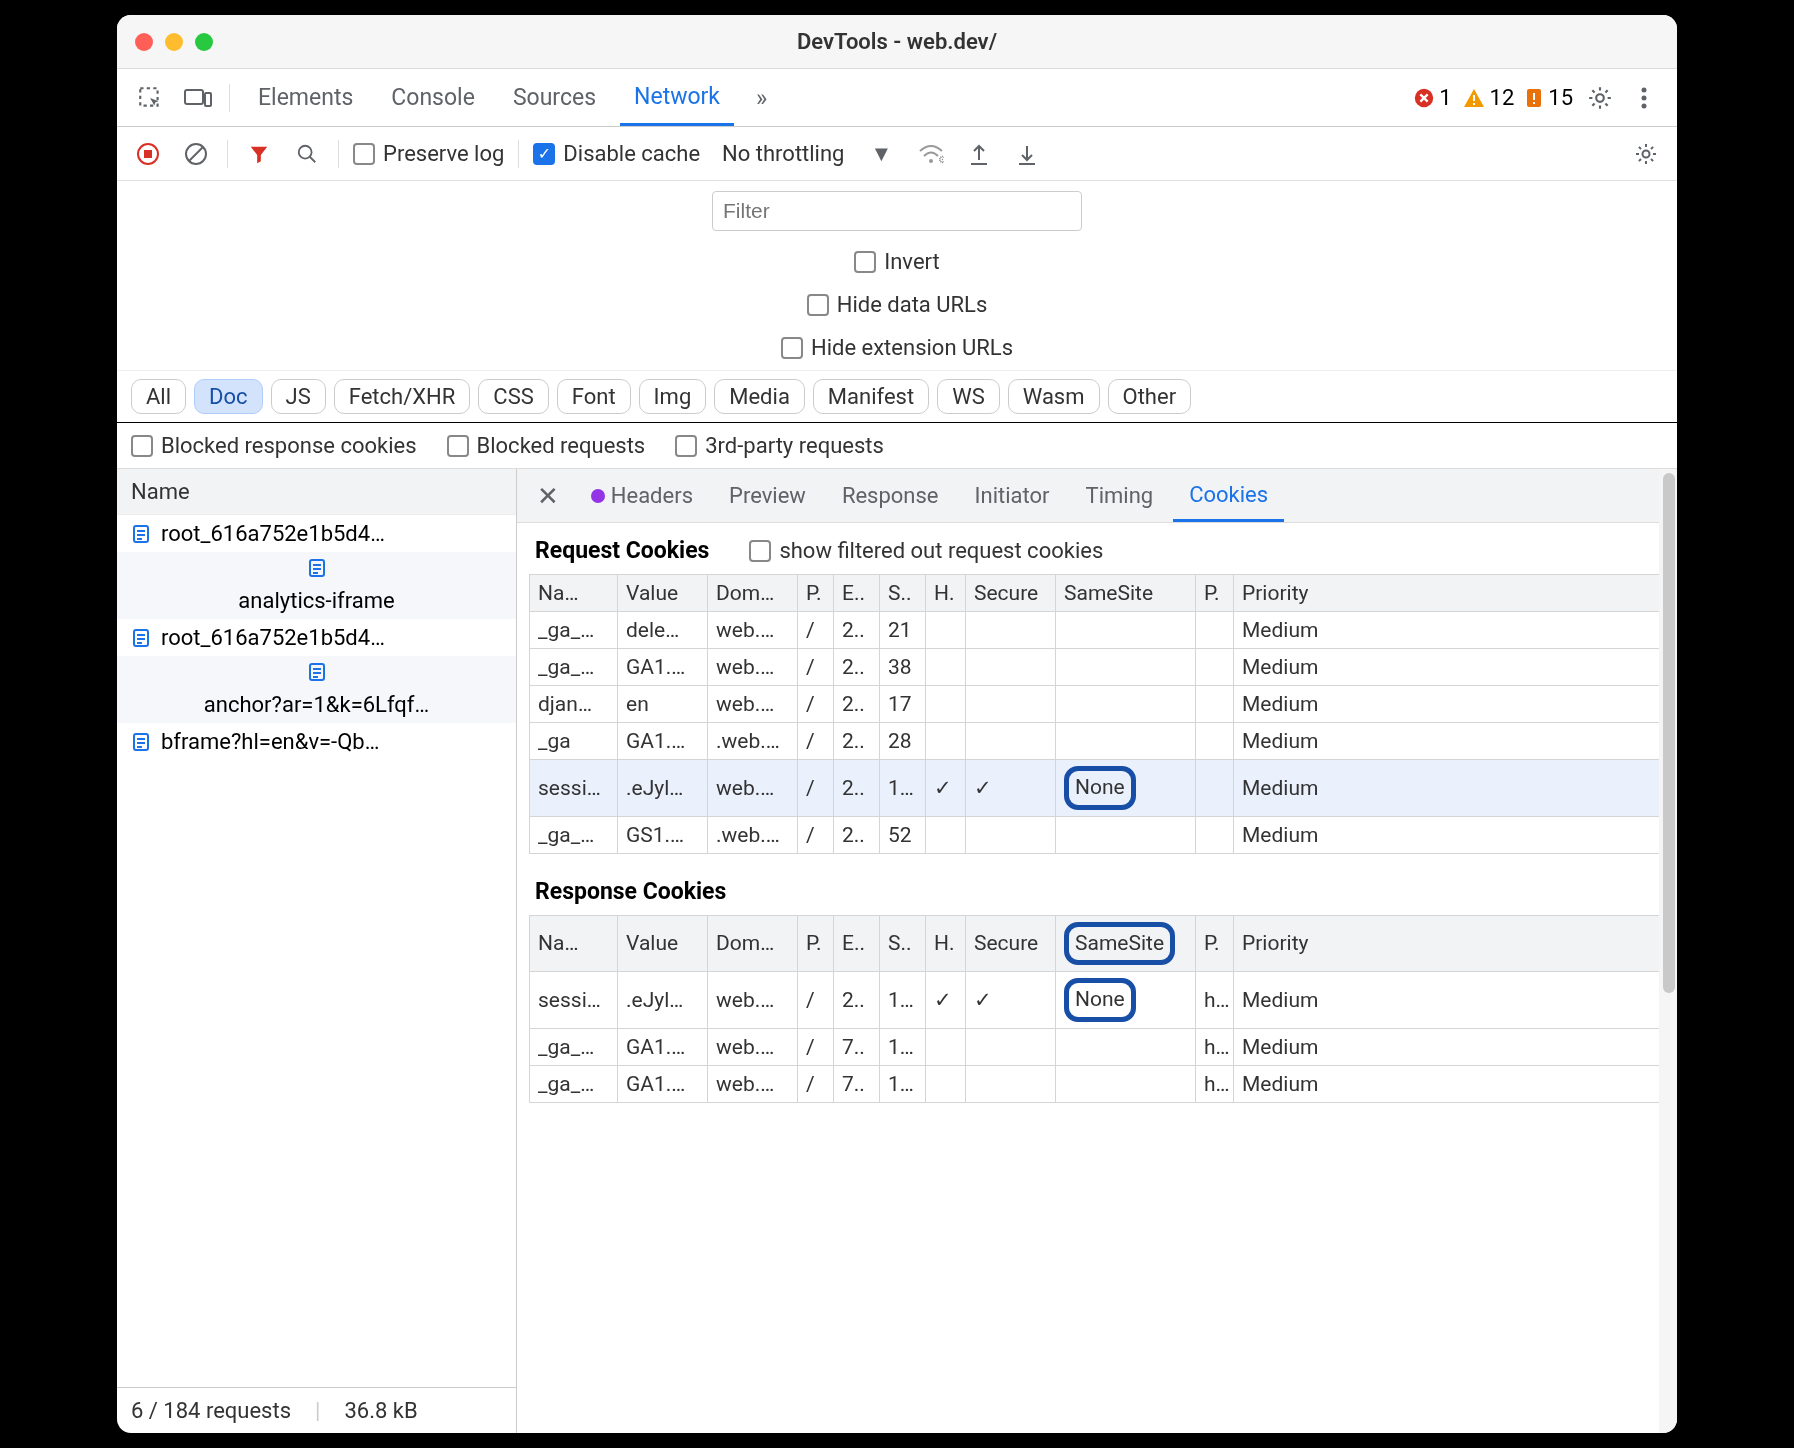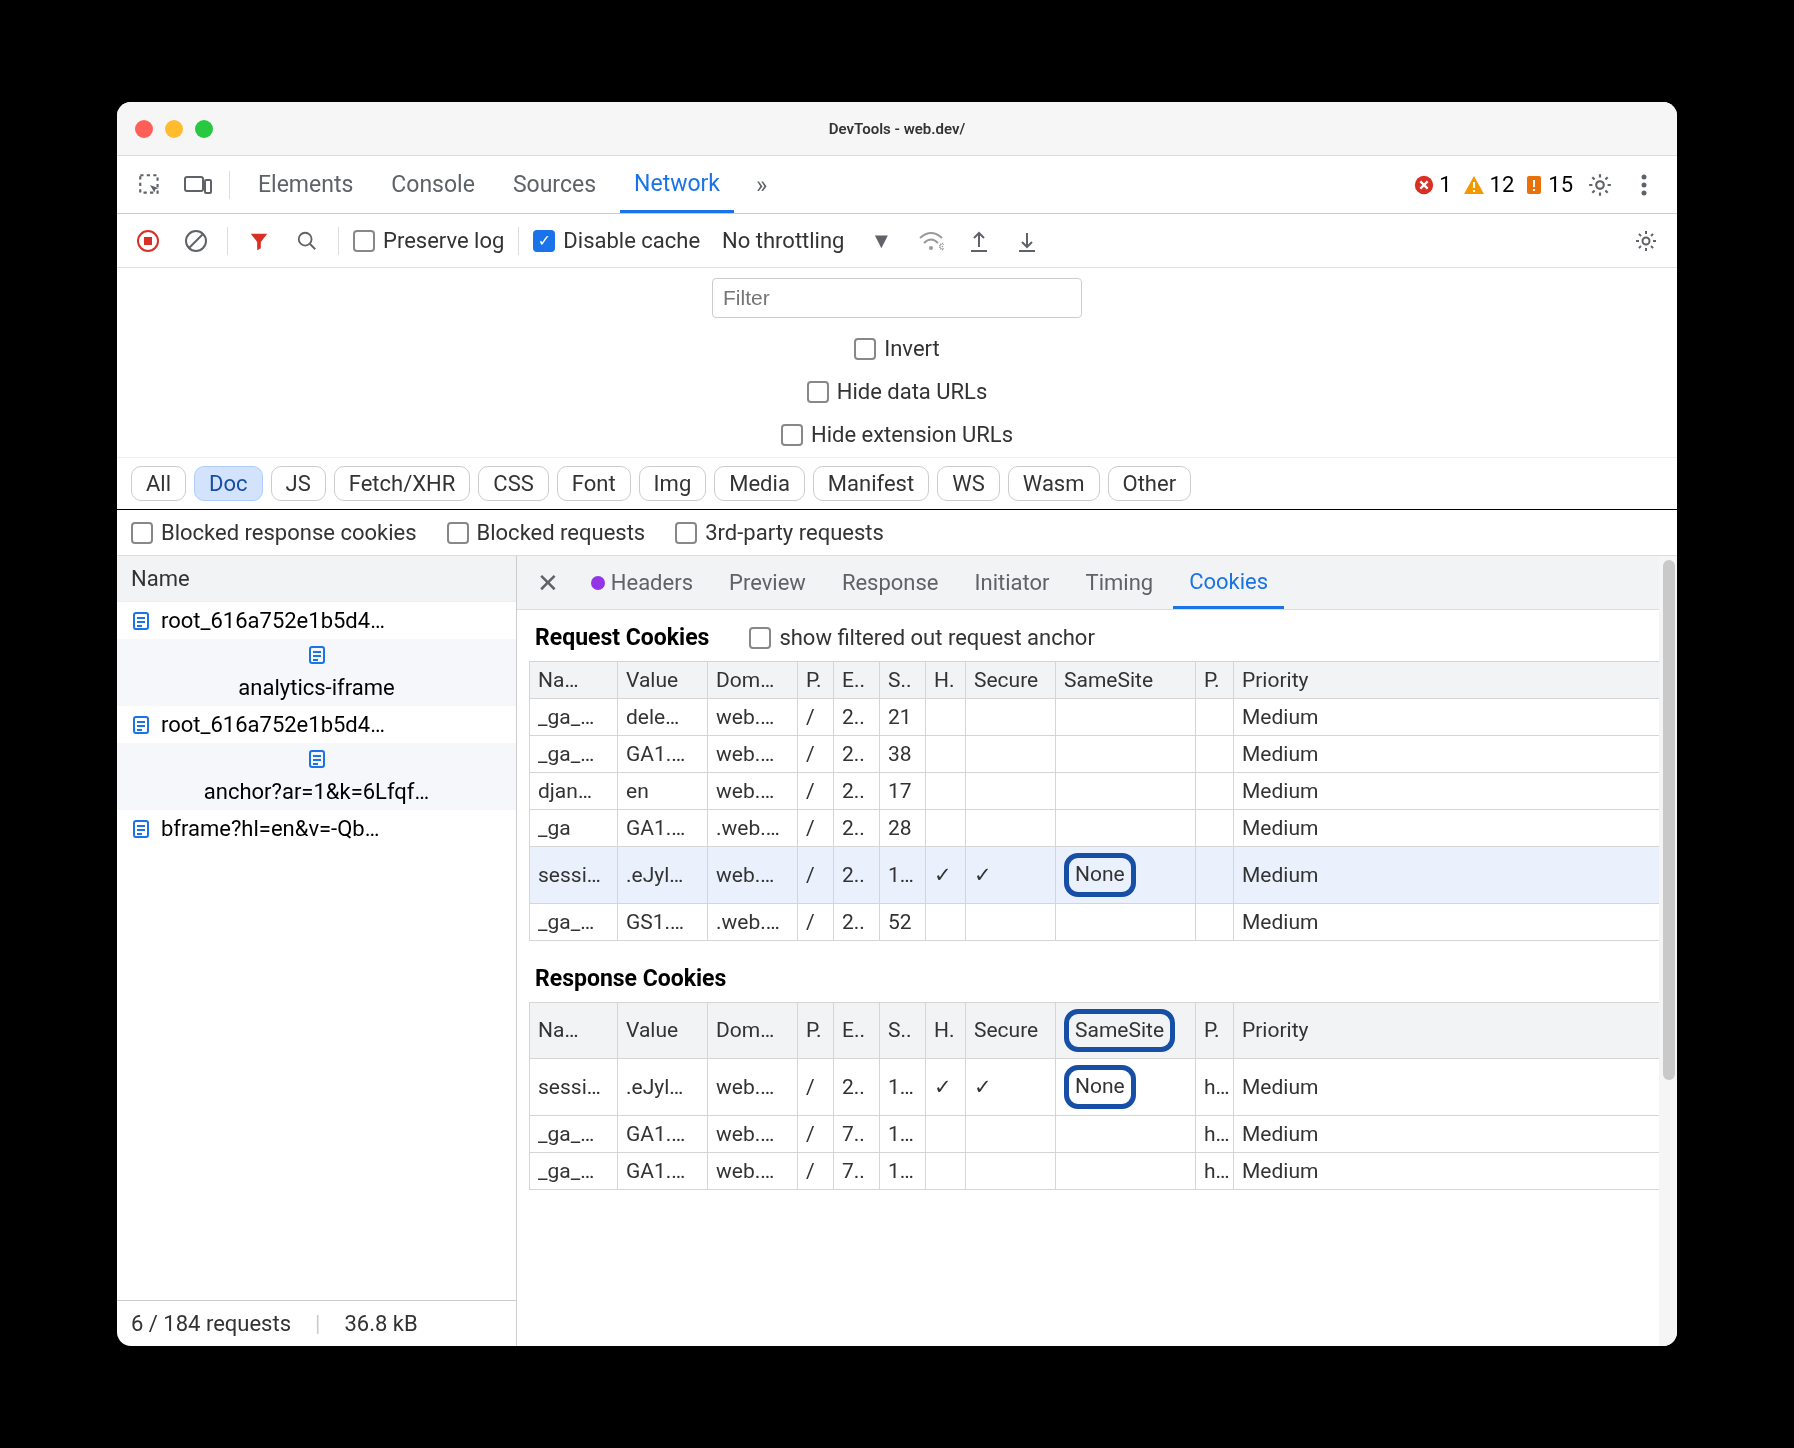--- a/index.html
+++ b/index.html
@@ -26,21 +26,21 @@
     align-items: center;
     padding: 0 18px;
     position: relative;
     border-bottom: 1px solid #ddd;
   }
   .traffic { display: flex; gap: 12px; }
   .dot { width: 18px; height: 18px; border-radius: 50%; }
   .dot.red { background: #ff5f57; }
   .dot.yellow { background: #febc2e; }
   .dot.green { background: #28c840; }
-  .title-text { position: absolute; left: 0; right: 0; text-align: center; font-weight: 600; color: #333; font-size: 15px; pointer-events:none; }
+  .title-text { position: absolute; left: 0; right: 0; text-align: center; font-weight: 600; color: #333; font-size: 22px; pointer-events:none; }
   
   .tabbar {
     display: flex; align-items: center; height: 58px; border-bottom: 1px solid #ccc; padding: 0 16px; gap: 14px;
   }
   .ic-btn { width: 34px; height: 34px; display:flex; align-items:center; justify-content:center; color:#5f6368; }
   .tabbar .tab { padding: 0 14px; font-size: 23px; color: #5f6368; height:100%; display:flex; align-items:center; cursor:pointer; }
   .tabbar .tab.active { color:#1a73e8; border-bottom: 3px solid #1a73e8; }
   .chevron-more { font-size: 24px; color:#5f6368; padding: 0 8px;}
   .tabbar-right { margin-left:auto; display:flex; align-items:center; gap:10px; font-size:22px; }
   .badge { display:flex; align-items:center; gap:4px; }
@@ -60,21 +60,21 @@
   
   .filter-row { display:flex; align-items:center; padding:10px 14px; gap:18px; flex-wrap:wrap; border-bottom:1px solid #eee;flex-direction:column;}
   .filter-input { width: 370px; height:40px; border:1px solid #ccc; border-radius:4px; padding:0 10px; font-size:21px; color:#666;}
   
   .type-row { display:flex; align-items:center; padding:8px 14px; gap:8px; border-bottom:1px solid #000000; flex-wrap:wrap;}
   .pill { border:1px solid #ccc; border-radius:10px; padding:4px 14px; font-size:22px; color:#333; cursor:pointer;}
   .pill.selected { background:#d4e3fc; border-color:#b0cdfb; color:#174ea6;}
   
   .checks-row { display:flex; align-items:center; padding:10px 14px; gap:30px; border-bottom:1px solid #ddd;}
   
-  .main { display:flex; height: 790px; }
+  .main { display:flex; height: 964px; }
   .sidebar { width: 400px; border-right:1px solid #ccc; display:flex; flex-direction:column; }
   .sidebar-header { padding:10px 14px; font-size:22px; color:#333; border-bottom:1px solid #eee; background:#f1f3f4;}
   .req-list { flex:1; overflow:auto; }
   .req-item { display:flex; align-items:center; gap:10px; padding:6px 14px; font-size:22px; white-space:nowrap; overflow:hidden; text-overflow:ellipsis; cursor:pointer;}
   .req-item.sel { background:#e7e7e7; }
   .req-item.alt { background:#f5f7fb;flex-direction:column; }
   .doc-ic { width:20px; height:20px; flex-shrink:0; }
   .status-row { border-top:1px solid #ccc; padding:10px 14px; font-size:22px; color:#333; display:flex; gap:24px;}
   
   .detail { flex:1; display:flex; flex-direction:column; overflow:auto; position:relative;}
@@ -372,21 +372,21 @@
             <div class="dtab active">
               <span>Cookies</span>
             </div>
           </div>
       </div>
 
       <div class="section-hdr">
         <span>Request Cookies</span>
         <span class="chk-wrap" style="font-weight:400;">
           <span class="chk"></span>
-          <span>show filtered out request anchor</span>
+          <span>show filtered out request cookies</span>
         </span>
       </div>
       <table class="cookie-table" id="req-cookies">
         <colgroup>
           <col style="width:88px">
             <col style="width:90px">
             <col style="width:90px">
           <col style="width:36px">
             <col style="width:46px">
             <col style="width:46px">

